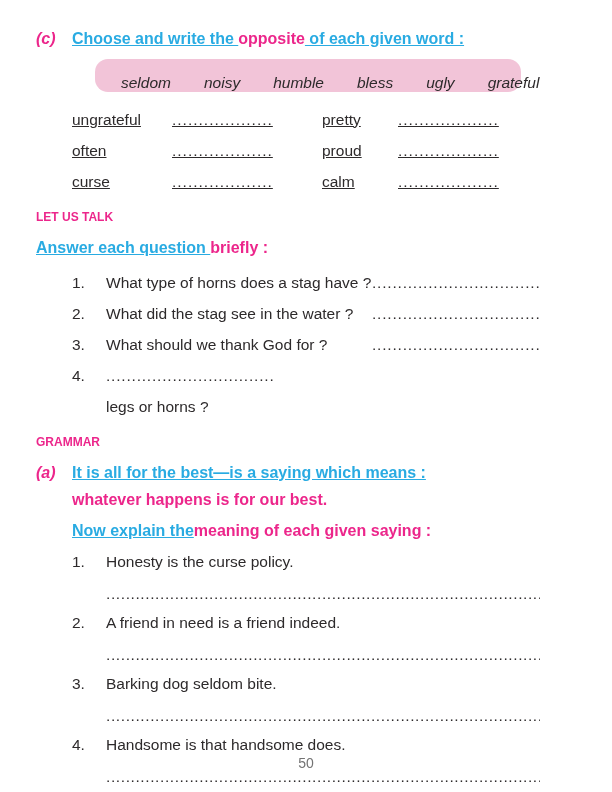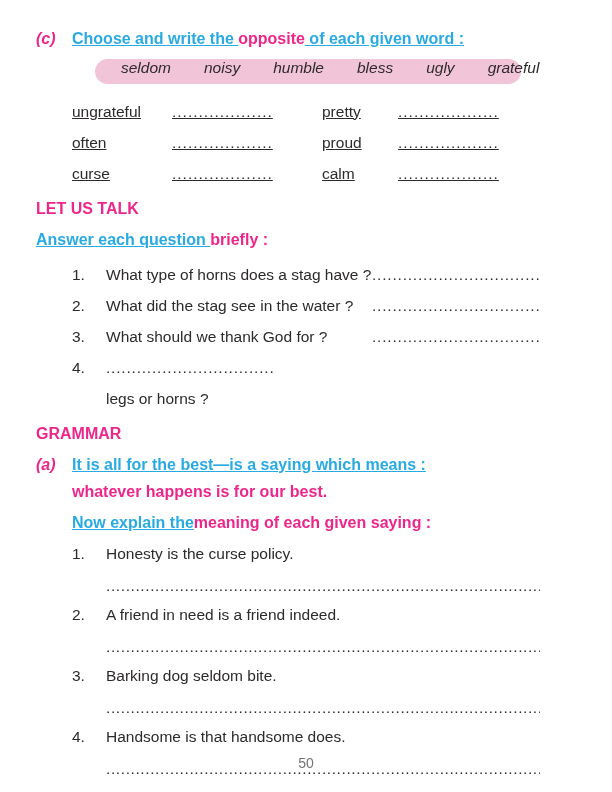--- a/index.html
+++ b/index.html
@@ -19,35 +19,35 @@
   .page{position:relative;width:612px;height:792px;padding:28px 72px 0 36px;overflow:hidden;}
 
   .blue{color:var(--blue,#29ABE2);text-decoration:underline;}
   .pink{color:var(--pink,#EC268B);}
 
   .head-row{display:flex;align-items:baseline;font-weight:bold;font-size:16px;line-height:22px;}
   .head-label{width:36px;flex:0 0 36px;font-style:italic;}
 
   .wordbank{
     margin:9px 0 0 59px;
-    width:426px;height:25px;
+    width:426px;height:33px;
     background:var(--band_pink,#F2C4D8);
     border-radius:13px;
-    display:flex;align-items:flex-start;justify-content:space-between;
+    display:flex;align-items:flex-end;justify-content:space-between;
     padding:0 26px;
     font-style:italic;
     font-size:15.5px;
     gap:33px;
   }
 
   .pairs{margin:12px 0 0 36px;}
   .pair-row{display:grid;grid-template-columns:100px 150px 76px 1fr;height:31px;align-items:center;text-decoration:underline;}
   .blank{letter-spacing:1px;white-space:nowrap;overflow:hidden;color:var(--ink);}
 
-  .sec-heading{margin-top:9px;font-weight:bold;font-size:16px;line-height:22px;}
+  .sec-heading{margin-top:9px;font-weight:bold;font-size:12px;line-height:22px;}
   .sub-heading{margin-top:9px;font-weight:bold;font-size:16px;line-height:22px;}
 
   .questions{margin:8px 0 0 36px;}
   .q-row{display:grid;grid-template-columns:34px 266px 1fr;height:31px;align-items:center;}
   .q-dots{letter-spacing:0.8px;white-space:nowrap;overflow:hidden;}
 
   .grammar-line{margin-left:36px;height:31px;display:flex;align-items:center;font-weight:bold;font-size:16px;}
   .g-head-row{display:flex;align-items:baseline;margin-top:9px;font-weight:bold;font-size:16px;line-height:22px;}
 
   .sayings{margin:4px 0 0 36px;}

